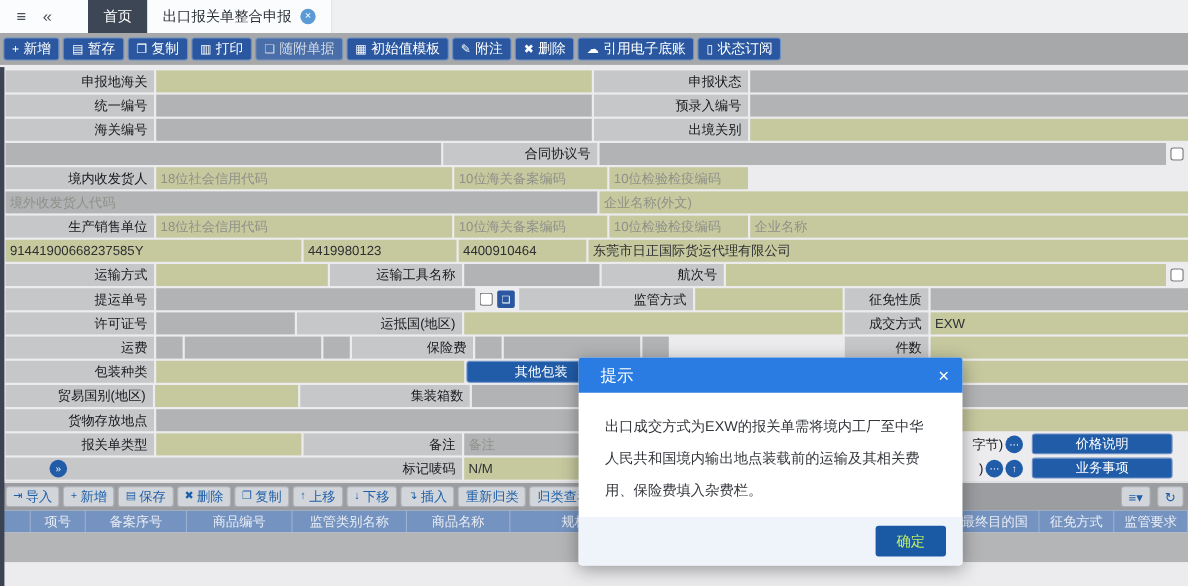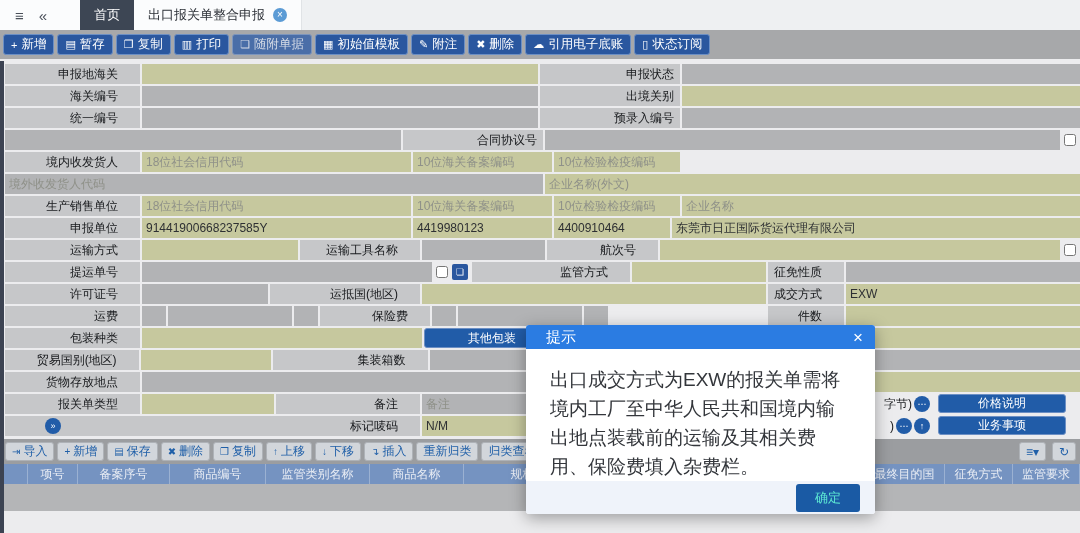--- a/index.html
+++ b/index.html
@@ -22,21 +22,21 @@
     border:1px solid #6c8fc4;border-radius:3px;color:#fff;font-size:12.5px;cursor:pointer;white-space:nowrap;}
   .tbtn .ic{font-size:11px;margin-right:4px;}
   .tbtn.dis{background:#4a6ea8;border-color:#7c95bd;color:#d5dbe6;}
 
   
   .formarea{position:relative;padding:3px 0 0 5px;background:#ececee;}
   .leftstrip{position:absolute;left:0;top:61px;width:4px;height:472px;background:#3c4352;z-index:1;}
   .frow{display:flex;height:20px;margin-bottom:2px;font-size:12px;}
   .frow>*+*{margin-left:2px;}
   .lbl{width:135px;background:#c6c7c9;color:#17191c;display:flex;align-items:center;justify-content:flex-end;
-    padding-right:22px;white-space:nowrap;}
+    padding-right:6px;white-space:nowrap;}
   .lblr{width:140px;background:#c6c7c9;color:#17191c;display:flex;align-items:center;justify-content:flex-end;
     padding-right:6px;white-space:nowrap;}
   .fld{border:0;height:20px;padding:0 4px;font-size:12px;color:#2e3033;background:#b2b3b5;outline:none;min-width:0;}
   .fld.y{background:#c6c89e;}
   .fld::placeholder{color:#8f9189;opacity:1;}
   .grow{flex:1;}
   .fldwrap{display:flex;align-items:center;min-width:0;}
   .cb{width:12px;height:12px;margin:0 4px;}
   .docbtn{width:16px;height:16px;background:#2a579f;border-radius:2px;color:#fff;font-size:9px;display:flex;
     align-items:center;justify-content:center;margin-right:2px;cursor:pointer;}
@@ -63,24 +63,24 @@
   .tempty{position:relative;height:27px;background:#b4b5b7;}
   .tempty span{position:absolute;left:712px;top:4px;color:#5d6065;font-size:12.5px;}
 
   
   .modal{position:absolute;left:526px;top:325px;width:349px;height:189px;background:#fff;border-radius:3px;
     box-shadow:0 4px 16px rgba(0,0,0,0.35);z-index:10;display:flex;flex-direction:column;}
   .m-head{height:32px;background:#2b7ce2;border-radius:3px 3px 0 0;display:flex;align-items:center;
     padding:0 12px 0 20px;color:#fff;}
   .m-title{font-size:15px;flex:1;}
   .m-close{font-size:17px;cursor:pointer;line-height:1;}
-  .m-body{flex:1;padding:16px 24px 0 24px;font-size:19px;line-height:29px;color:#33363b;}
+  .m-body{flex:1;padding:16px 24px 0 24px;font-size:13px;line-height:29px;color:#33363b;}
   .m-foot{height:44px;background:#eff3fa;border-radius:0 0 3px 3px;display:flex;align-items:center;
     justify-content:flex-end;padding-right:15px;}
-  .m-ok{width:64px;height:28px;background:#1a5aa4;border:none;border-radius:3px;color:#5eead4;font-size:13px;cursor:pointer;}
+  .m-ok{width:64px;height:28px;background:#1a5aa4;border:none;border-radius:3px;color:#bef264;font-size:13px;cursor:pointer;}
 </style>
 </head>
 <body>
 
 <div id="app">
 
   <div class="topbar">
     <div class="iconzone">
       <span class="tb-ic">≡</span>
       <span class="tb-ic">«</span>
@@ -142,31 +142,31 @@
   <div class="formarea">
 
     <div class="frow">
       <div class="lbl">申报地海关</div>
       <input class="fld y" style="width: 396px;">
       <div class="lblr">申报状态</div>
       <input class="fld grow" style="">
     </div>
 
     <div class="frow">
+      <div class="lbl">统一编号</div>
+      <input class="fld" style="width: 396px;">
+      <div class="lblr">预录入编号</div>
+      <input class="fld grow" style="">
+    </div>
+
+    <div class="frow">
       <div class="lbl">海关编号</div>
       <input class="fld" style="width: 396px;">
       <div class="lblr">出境关别</div>
       <input class="fld y grow" style="">
-    </div>
-
-    <div class="frow">
-      <div class="lbl">统一编号</div>
-      <input class="fld" style="width: 396px;">
-      <div class="lblr">预录入编号</div>
-      <input class="fld grow" style="">
     </div>
 
     <div class="frow">
       <input class="fld" style="width: 396px;">
       <div class="lblr">合同协议号</div>
       <div class="fldwrap grow">
         <input class="fld grow" style="">
         <input type="checkbox" class="cb" style="">
       </div>
     </div>
@@ -186,21 +186,20 @@
 
     <div class="frow">
       <div class="lbl">生产销售单位</div>
       <input class="fld y" style="width: 269px;" placeholder="18位社会信用代码">
       <input class="fld y" style="width: 139px;" placeholder="10位海关备案编码">
       <input class="fld y" style="width: 126px;" placeholder="10位检验检疫编码">
       <input class="fld y grow" placeholder="企业名称" style="">
     </div>
 
     <div class="frow">
-      <div class="lbl">申报单位</div>
       <input class="fld y" style="width: 269px;" value="91441900668237585Y">
       <input class="fld y" style="width: 139px;" value="4419980123">
       <input class="fld y" style="width: 116px;" value="4400910464">
       <input class="fld y grow" value="东莞市日正国际货运代理有限公司" style="">
     </div>
 
     <div class="frow">
       <div class="lbl">运输方式</div>
       <input class="fld y" style="width: 156px;">
       <div class="lbl" style="width:120px">运输工具名称</div>

